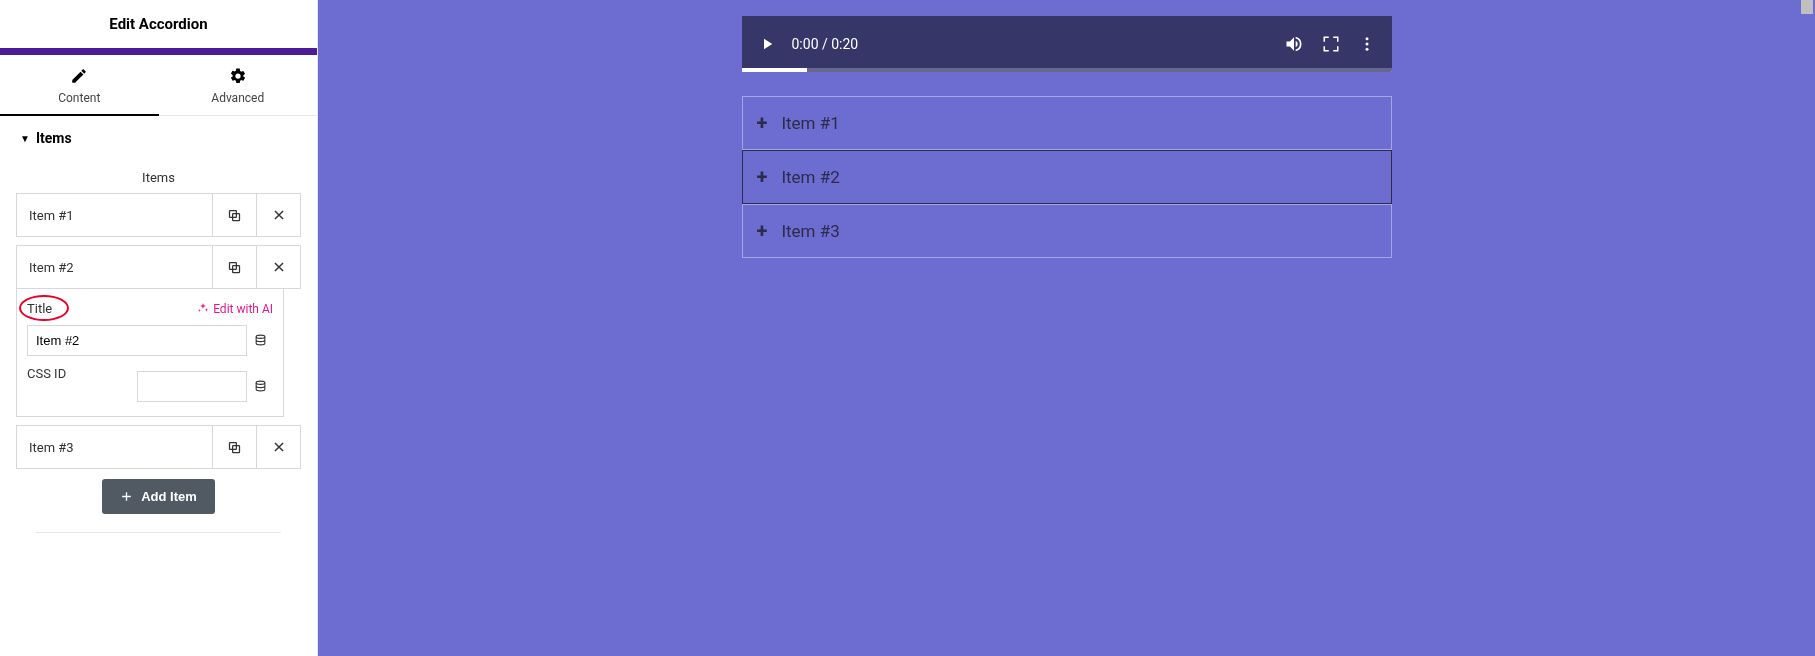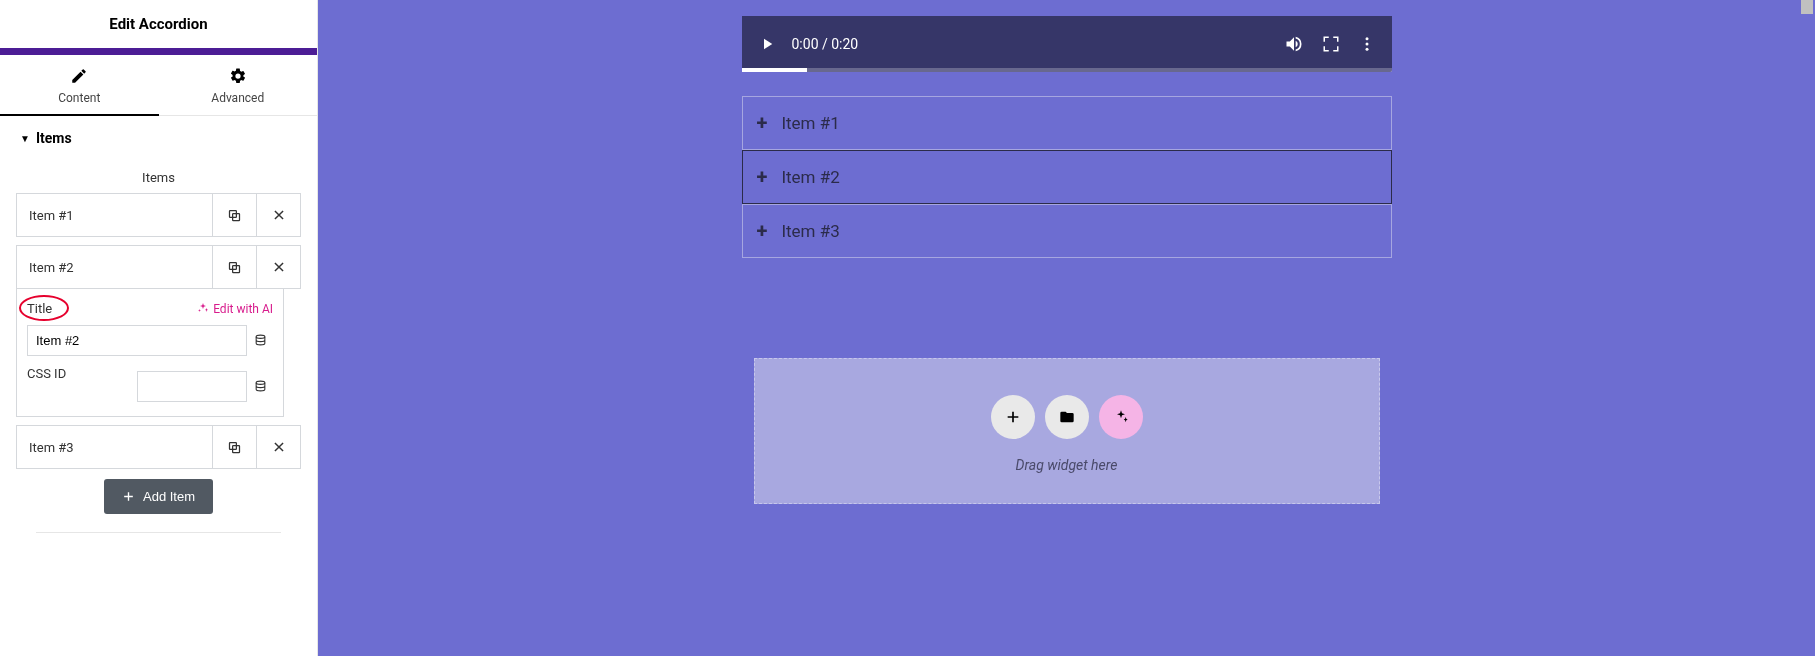--- a/index.html
+++ b/index.html
@@ -21,21 +21,21 @@
 .expanded-panel { border: 1px solid #d5d8dc; border-top: none; margin: -8px 17px 8px 0; padding: 12px 10px 14px; }
 .field-row { display: flex; justify-content: space-between; align-items: center; margin-bottom: 8px; }
 .field-label { font-size: 13px; color: #333; position: relative; }
 .highlight-circle { position: absolute; left: -8px; top: -6px; width: 50px; height: 26px; border: 2px solid #e6002d; border-radius: 50%; pointer-events: none; }
 .ai-link { color: #d81b8c; font-size: 12px; display: flex; align-items: flex-start; gap: 4px; cursor: pointer; }
 .input-wrap { display: flex; align-items: center; gap: 0; margin-top: 4px; }
 .text-input { flex: 1; border: 1px solid #d5d8dc; padding: 7px 8px; font-size: 13px; }
 .db-btn { width: 26px; height: 32px; border-left: none; display: flex; align-items: center; justify-content: center; cursor: pointer; }
 .cssid-row { display: flex; justify-content: space-between; align-items: flex-start; margin-top: 10px; }
 .cssid-row .text-input { width: 110px; flex: none; }
-.add-item-btn { display: flex; align-items: center; gap: 8px; background: #515962; color: #fff; border: none; padding: 10px 18px; font-size: 13px; cursor: pointer; margin: 10px auto 0; border-radius: 3px; }
+.add-item-btn { display: flex; align-items: center; gap: 8px; background: #515962; color: #fff; border: none; padding: 10px 18px; font-size: 13px; cursor: pointer; margin: 10px auto 0; border-radius: 3px; font-weight: bold; }
 .divider { height: 1px; background: #e6e6e6; margin: 18px 20px 0; }
 .canvas-wrap { flex: 1; background: #6d6dd1; position: relative; overflow: auto; }
 .canvas-inner { padding: 0 0 40px 0; }
 .video-bar { margin: 16px auto; width: 650px; height: 56px; background: rgba(0,0,0,0.5); display: flex; align-items: center; padding: 0 16px; gap: 16px; color: #fff; font-size: 14px; border-radius: 0 0 2px 2px; position: relative; }
 .video-bar .progress { position: absolute; left: 0; bottom: 0; height: 4px; background: rgba(255,255,255,0.25); width: 100%; }
 .video-bar .progress-fill { height: 4px; background: #fff; width: 10%; }
 .video-controls-right { margin-left: auto; display: flex; gap: 18px; align-items: center; }
 .accordion { width: 650px; margin: 24px auto 0; }
 .acc-item { border: 1px solid #a6a6e0; display: flex; align-items: center; gap: 14px; padding: 14px 14px; color: #2b2b4a; font-size: 17px; cursor: pointer; }
 .acc-item.selected { border: 1px solid #2b2b4a; }
@@ -211,34 +211,14 @@
       <div class="acc-item selected">
         <span class="acc-plus">+</span>
         <span>Item #2</span>
       </div>
       <div class="acc-item">
         <span class="acc-plus">+</span>
         <span>Item #3</span>
       </div>
     </div>
 
-    <div class="dropzone">
-      <div class="drop-btns">
-        <div class="circle-btn">
-          <svg width="16" height="16" viewBox="0 0 24 24">
-              <path stroke="#000" stroke-width="2.5" d="M12 4v16M4 12h16"></path>
-            </svg>
-        </div>
-        <div class="circle-btn">
-          <svg width="16" height="16" viewBox="0 0 24 24">
-              <path fill="#000" d="M10 4H4a2 2 0 0 0-2 2v12a2 2 0 0 0 2 2h16a2 2 0 0 0 2-2V8a2 2 0 0 0-2-2h-8l-2-2z"></path>
-            </svg>
-        </div>
-        <div class="circle-btn pink">
-          <svg width="16" height="16" viewBox="0 0 24 24">
-              <path fill="#000" d="M12 2l1.5 4.5L18 8l-4.5 1.5L12 14l-1.5-4.5L6 8l4.5-1.5L12 2zm7 10l.9 2.7L22 16l-2.1.7L19 20l-.9-3.3L16 16l2.1-1.3L19 12z"></path>
-            </svg>
-        </div>
-      </div>
-      <div class="drop-text">Drag widget here</div>
-    </div>
   </div>
 </div>
 
 </body></html>

